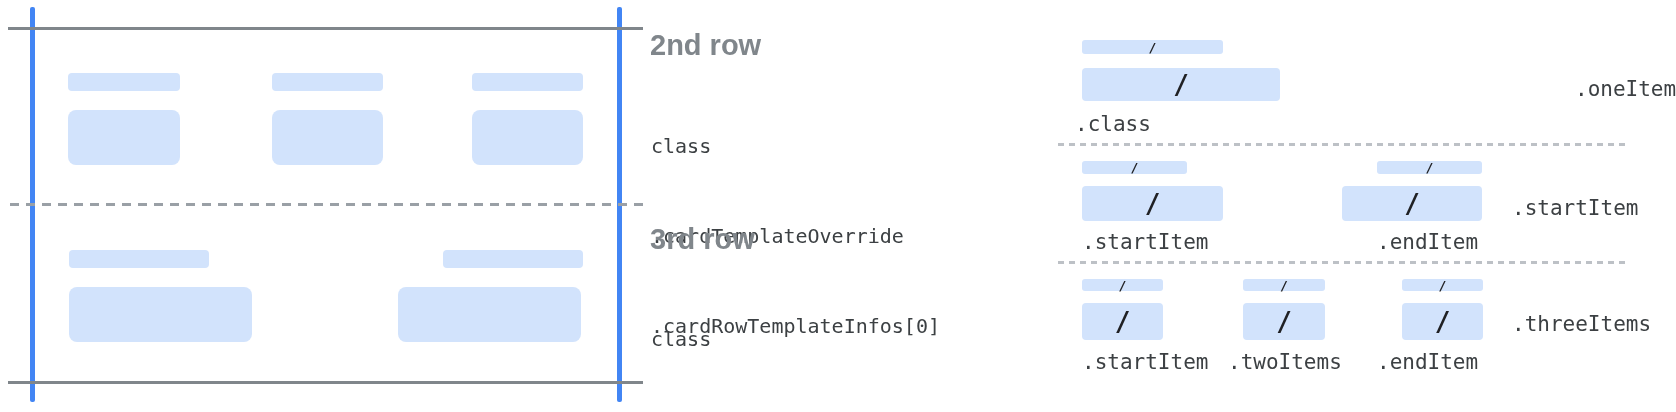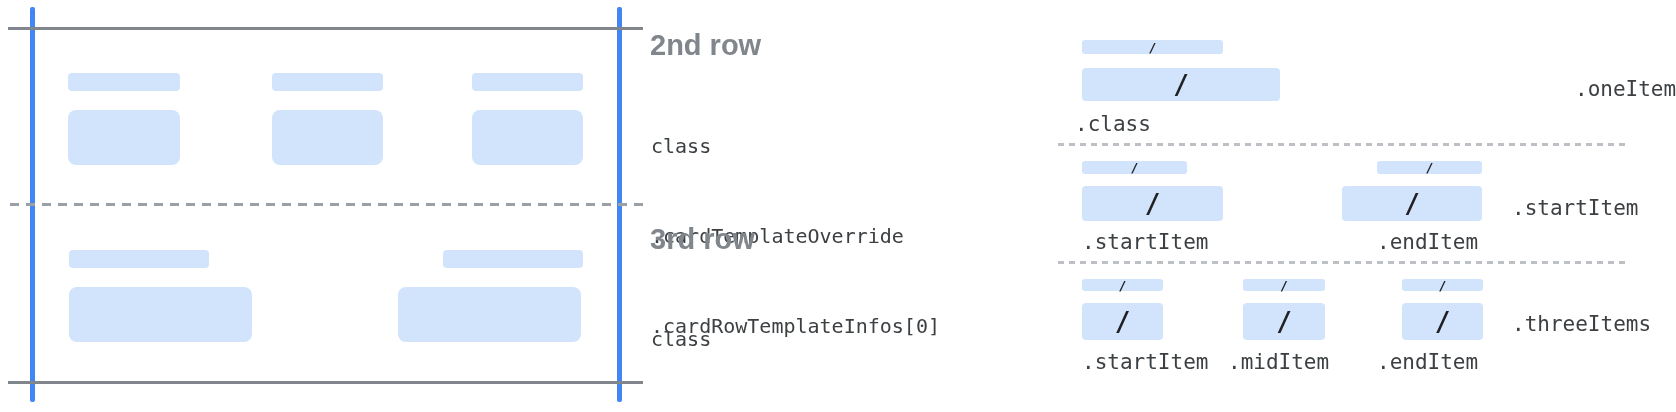--- a/index.html
+++ b/index.html
@@ -123,19 +123,19 @@
       <div class="bar big" style="left:1243px;top:303px;width:82px;height:37px">
         <span>/</span>
       </div>
       <div class="bar small" style="left:1402px;top:279px;width:81px;height:12px">
         <span>/</span>
       </div>
       <div class="bar big" style="left:1402px;top:303px;width:81px;height:37px">
         <span>/</span>
       </div>
       <div class="mlabel" style="left:1082px;top:350px">.startItem</div>
-      <div class="mlabel" style="left:1228px;top:350px">.midItem</div>
+      <div class="mlabel" style="left:1228px;top:350px">.twoItems</div>
       <div class="mlabel" style="left:1377px;top:350px">.endItem</div>
       <div class="mlabel" style="left:1512px;top:312px">.threeItems</div>
     </div>
 
   </div>
 </div>
 
 </body></html>

